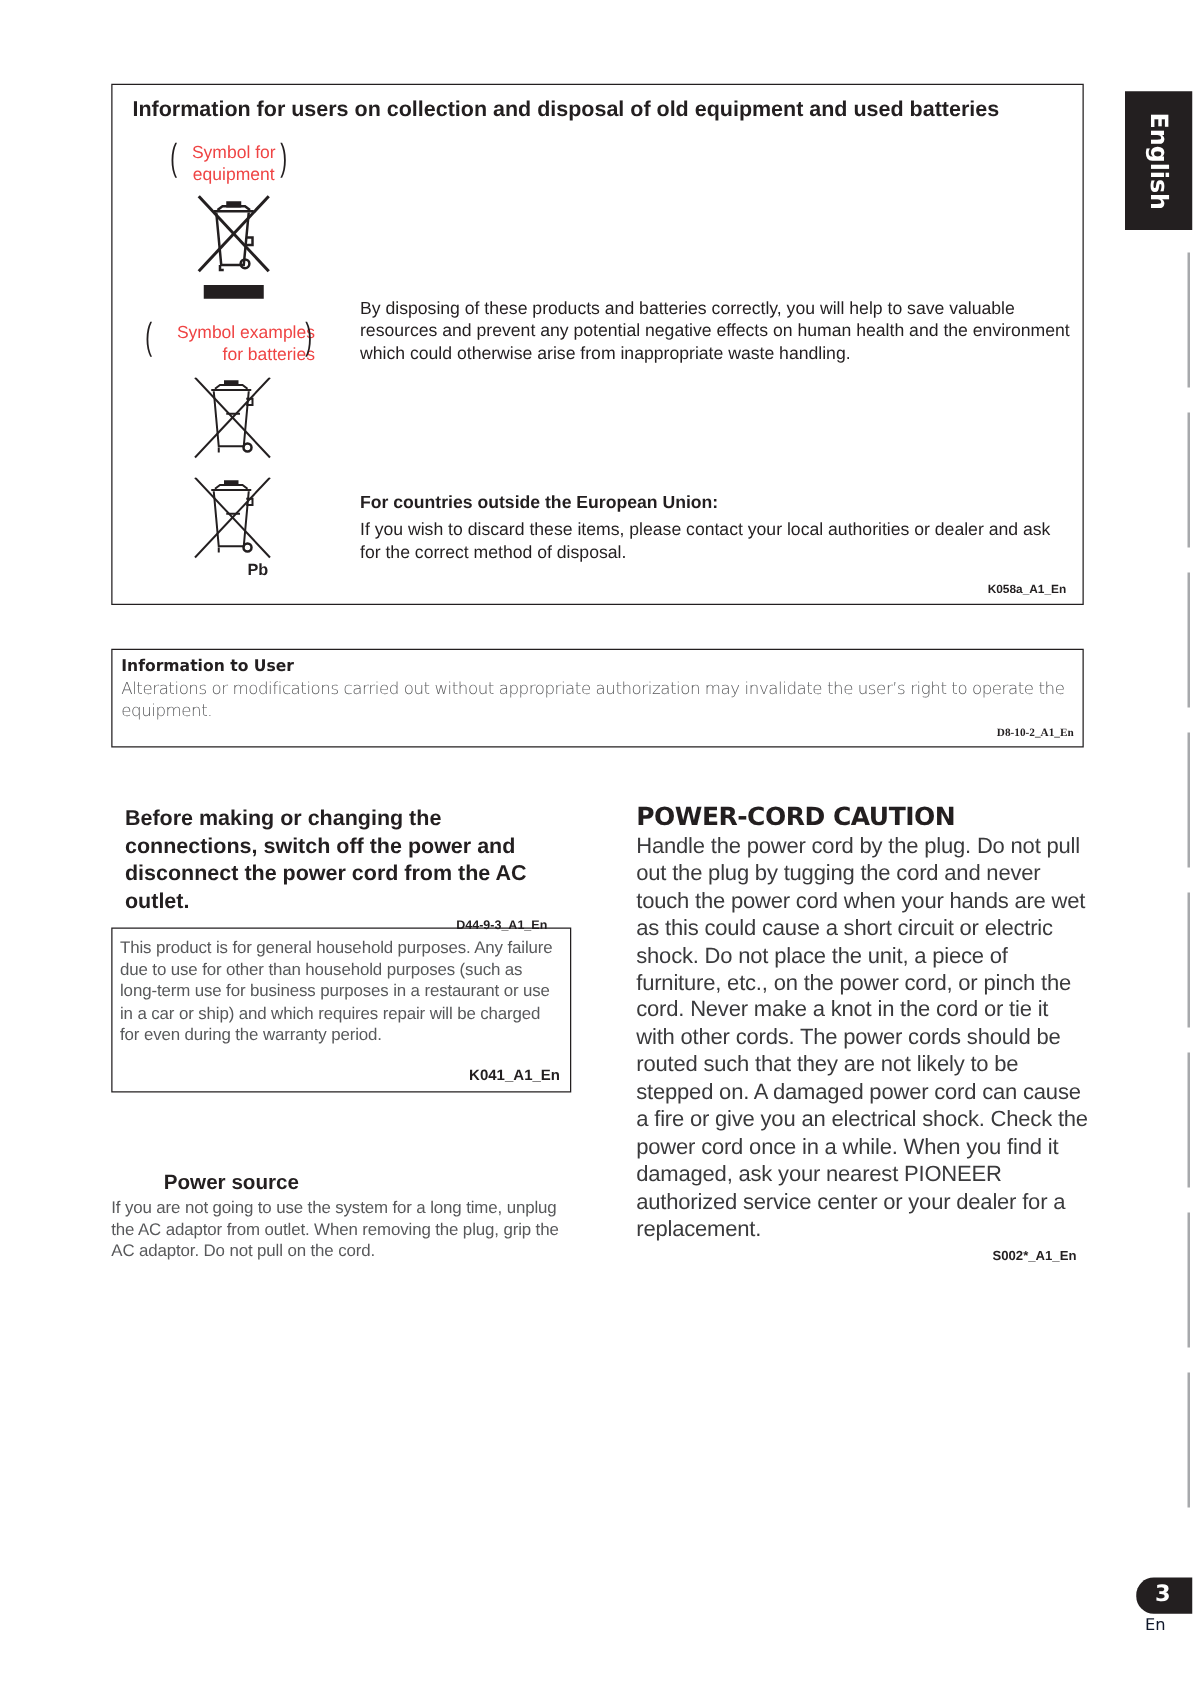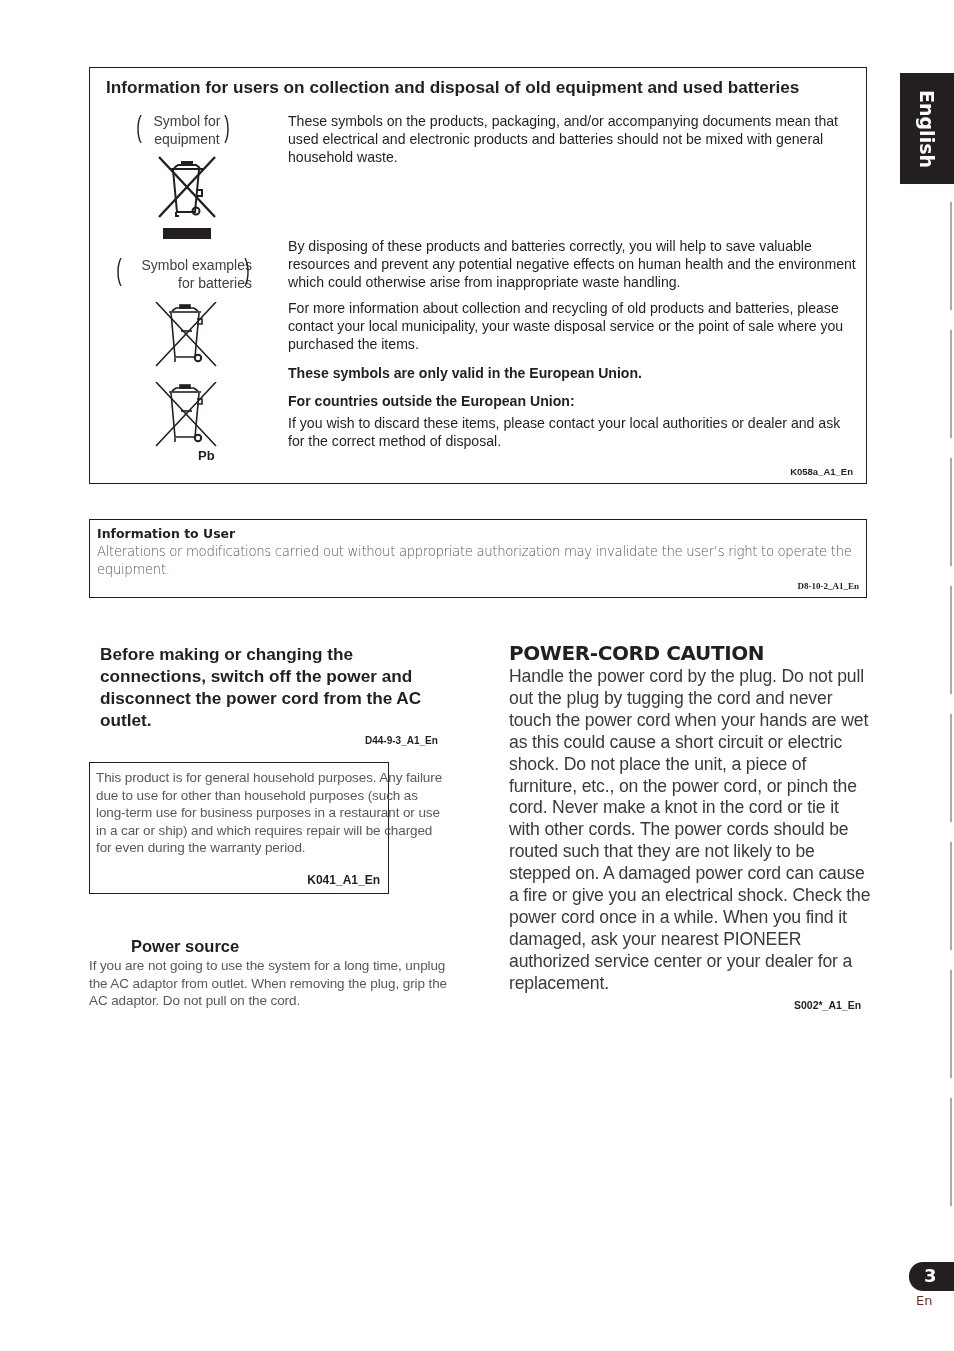--- a/index.html
+++ b/index.html
@@ -12,21 +12,21 @@
   
   #weee-box {
     left: 89px; top: 67px; width: 778px; height: 417px;
     border: 1px solid #231f20; box-sizing: border-box;
   }
   #weee-title {
     left: 16px; top: 9px; width: 750px;
     font-weight: bold; font-size: 17.2px; letter-spacing: 0px; white-space: nowrap;
   }
   .sym-caption {
-    position: absolute; font-size: 14px; line-height: 18px; text-align: center; color: #404040;
+    position: absolute; font-size: 14px; line-height: 18px; text-align: center; color: #ef4444;
   }
   .paren {
     position: absolute; font-size: 30px; font-weight: 100; line-height: 30px; color: #231f20;
     font-family: "Liberation Sans", sans-serif; transform: scaleX(0.55);
   }
   .weee-para {
     position: absolute; left: 198px; width: 572px; font-size: 14.1px; line-height: 18px;
   }
   .bold { font-weight: bold; }
   .code-small {
@@ -47,21 +47,21 @@
     color: #58595b; font-weight: 300; letter-spacing: -0.35px;
   }
 
   
   #warn-heading {
     left: 100px; top: 643px; width: 360px; font-weight: bold; font-size: 17.2px; line-height: 22px;
   }
   #warn-code { left: 365px; top: 735px; font-size: 10px; font-weight: bold; }
 
   #household-box {
-    left: 89px; top: 762px; width: 300px; height: 132px;
+    left: 89px; top: 742px; width: 368px; height: 132px;
     border: 1px solid #231f20; box-sizing: border-box;
   }
   #household-text {
     left: 6px; top: 6px; width: 350px; font-size: 13.5px; line-height: 17.6px; color: #58595b;
     letter-spacing: -0.1px;
   }
   #household-code { right: 8px; bottom: 6px; font-size: 12px; font-weight: bold; }
 
   #power-title { left: 90px; top: 937px; font-weight: bold; font-size: 16.5px; margin-left: 41px; }
   #power-body {
@@ -95,21 +95,21 @@
 
   #page-badge {
     left: 909px; top: 1262px; width: 45px; height: 29px; background: #231f20;
     border-radius: 14px 0 0 14px;
   }
   #page-num {
     position: absolute; left: 15px; top: 3px; color: #fff; font-family: "DejaVu Sans", sans-serif; font-weight: bold;
     font-size: 18px;
   }
   #page-lang {
-    left: 916px; top: 1293px; font-family: "DejaVu Sans", sans-serif; font-size: 13px; color: #7f1d1d;
+    left: 916px; top: 1293px; font-family: "DejaVu Sans", sans-serif; font-size: 13px; color: #0f172a;
   }
 </style>
 </head>
 <body>
 
 <div id="weee-box" class="abs">
   <div id="weee-title" class="abs">Information for users on collection and disposal of old equipment and used batteries</div>
 
   <div class="paren" style="left:44px; top:44px;">(</div>
   <div class="sym-caption" style="left:52px; top:44px; width:90px;">
@@ -163,24 +163,21 @@
       <path d="M43 17 L48 17 L48 22 L43 22"></path>
       <path d="M27 29 L38 29"></path>
       <circle cx="44" cy="56" r="3.2" stroke-width="2"></circle>
       <path d="M21 56 L21 60"></path>
       <line x1="2" y1="0" x2="62" y2="64" stroke-width="1.6"></line>
       <line x1="62" y1="0" x2="2" y2="64" stroke-width="1.6"></line>
     </g>
   </svg>
   <div class="abs bold" style="left:88px; top:380px; font-size:13px;padding-left:20px;">Pb</div>
 
-  <div class="weee-para" style="top:44px;">These symbols on the products, packaging, and/or accompanying documents mean that used electrical and electronic products and batteries should not be mixed with general household waste.</div>
   <div class="weee-para" style="top:169px;">By disposing of these products and batteries correctly, you will help to save valuable resources and prevent any potential negative effects on human health and the environment which could otherwise arise from inappropriate waste handling.</div>
-  <div class="weee-para" style="top:231px;">For more information about collection and recycling of old products and batteries, please contact your local municipality, your waste disposal service or the point of sale where you purchased the items.</div>
-  <div class="weee-para bold" style="top:296px;">These symbols are only valid in the European Union.</div>
   <div class="weee-para bold" style="top:324px;">For countries outside the European Union:</div>
   <div class="weee-para" style="top:346px;">If you wish to discard these items, please contact your local authorities or dealer and ask for the correct method of disposal.</div>
   <div class="code-small" style="right:13px; top:398px;">K058a_A1_En</div>
 </div>
 
 <div id="info-box" class="abs">
   <div id="info-title" class="abs">Information to User</div>
   <div id="info-body" class="abs">Alterations or modifications carried out without appropriate authorization may invalidate the user’s right to operate the equipment.</div>
   <div class="code-small" style="right:7px; top:61px; font-family:Liberation Serif, serif; font-size:9px;">D8-10-2_A1_En</div>
 </div>

